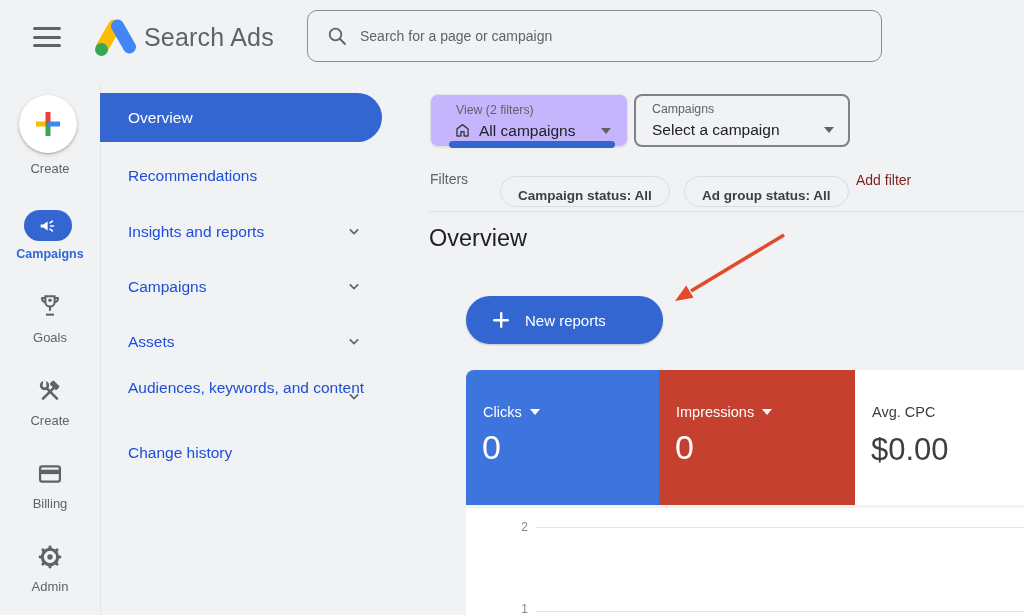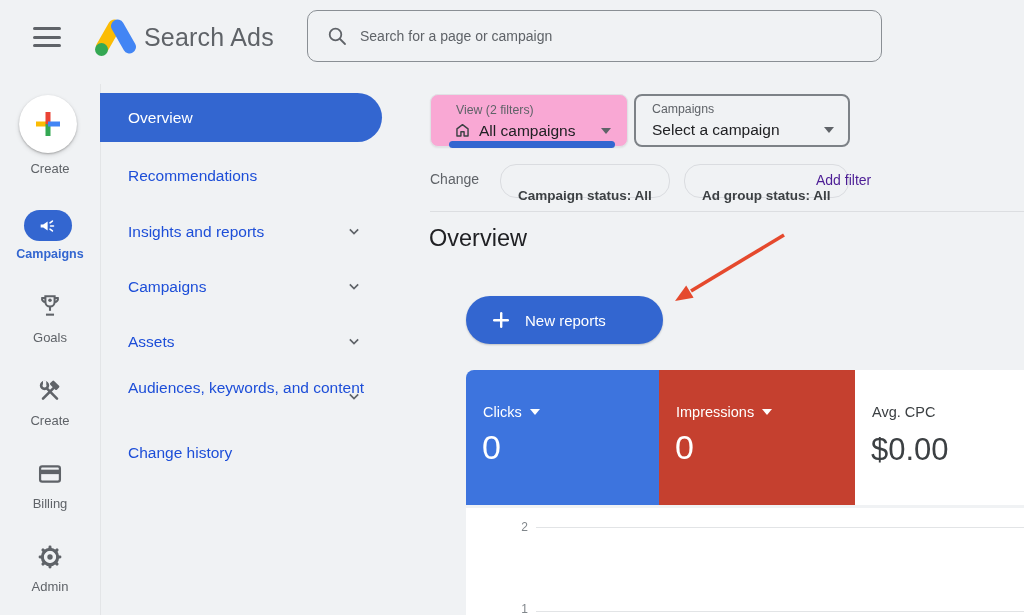--- a/index.html
+++ b/index.html
@@ -43,43 +43,43 @@
     left:100px; top:93px; width:282px; height:49px; background:#3366d0;
     border-radius:0 25px 25px 0; cursor:pointer;
   }
   .nav-pill span { position:absolute; left:28px; top:0; line-height:49px; color:#fff; font-size:15.5px; font-weight:500; }
   .nav-item { left:128px; font-size:15.5px; color:#1d4ed8; cursor:pointer; }
   .nav-item.wrap { width:240px; line-height:24px; }
   .nav-chev { left:344px; cursor:pointer; }
 
   
   .view-box {
-    left:430px; top:94px; width:198px; height:53px; background:#f9a8d4; border-radius:8px;
+    left:430px; top:94px; width:198px; height:53px; background:#c4b5fd; border-radius:8px;
     border:1px solid #e0e2e5; box-shadow:0 1px 2px rgba(0,0,0,.07); cursor:pointer;
   }
   .view-box .small-label { position:absolute; left:25px; top:8px; font-size:12.3px; color:#5f6368; }
   .view-box .home { position:absolute; left:22px; top:26px; }
   .view-box .value { position:absolute; left:48px; top:27px; font-size:15.5px; font-weight:500; color:#202124; }
   .view-box .caret { position:absolute; right:16px; top:33px; }
   .view-underline { position:absolute; left:18px; top:46px; width:166px; height:7px; border-radius:4px; background:#3366d0; }
   .camp-box {
     left:634px; top:94px; width:216px; height:53px; border:2px solid #7d8287; border-radius:8px; cursor:pointer;
   }
   .camp-box .small-label { position:absolute; left:16px; top:6px; font-size:12.3px; color:#5f6368; }
   .camp-box .value { position:absolute; left:16px; top:25px; font-size:15.5px; font-weight:500; color:#202124; }
   .camp-box .caret { position:absolute; right:14px; top:31px; }
 
   
   .filters-label { left:430px; top:171px; font-size:14px; color:#5f6368; }
   .chip {
-    top:164px; height:31px; line-height:29px; border:1px solid #dadce0; border-radius:16px;
-    padding:16px 17px; font-size:13.5px; font-weight:bold; color:#3c4043; background:transparent; cursor:pointer;
+    top:176px; height:31px; line-height:29px; border:1px solid #dadce0; border-radius:16px;
+    padding:4px 17px; font-size:13.5px; font-weight:bold; color:#3c4043; background:transparent; cursor:pointer;
     display:inline-block;
   }
-  .add-filter { left:816px; top:172px; font-size:14px; color:#4c1d95; cursor:pointer; }
+  .add-filter { left:856px; top:172px; font-size:14px; color:#7f1d1d; cursor:pointer; }
   .h-divider { left:430px; top:211px; right:0; height:1px; background:#dcdee1; }
 
   
   .page-title { left:429px; top:225px; font-size:23.5px; color:#202124; }
   .new-campaign {
     left:466px; top:296px; width:197px; height:48px; border-radius:26px; background:#3366d0;
     display:flex; align-items:center; gap:14px; padding-left:25px; cursor:pointer;
     box-shadow:0 1px 2px rgba(0,0,0,.2);
   }
   .new-campaign .lbl { color:#fff; font-size:15px; font-weight:500; }
@@ -245,21 +245,21 @@
     <span class="caret caret-down"></span>
     <div class="view-underline"></div>
   </div>
 
   <div class="abs camp-box">
     <span class="small-label">Campaigns</span>
     <span class="value">Select a campaign</span>
     <span class="caret caret-down"></span>
   </div>
 
-  <div class="abs filters-label">Change</div>
+  <div class="abs filters-label">Filters</div>
   <div class="abs chip" style="left:500px">Campaign status: All</div>
   <div class="abs chip" style="left:684px">Ad group status: All</div>
   <div class="abs add-filter">Add filter</div>
   <div class="abs h-divider"></div>
 
   <div class="abs page-title">Overview</div>
 
   <div class="abs new-campaign">
     <svg width="20" height="20" viewBox="0 0 20 20">
       <rect x="9" y="2" width="2.4" height="16" rx="1.2" fill="#fff"></rect>

